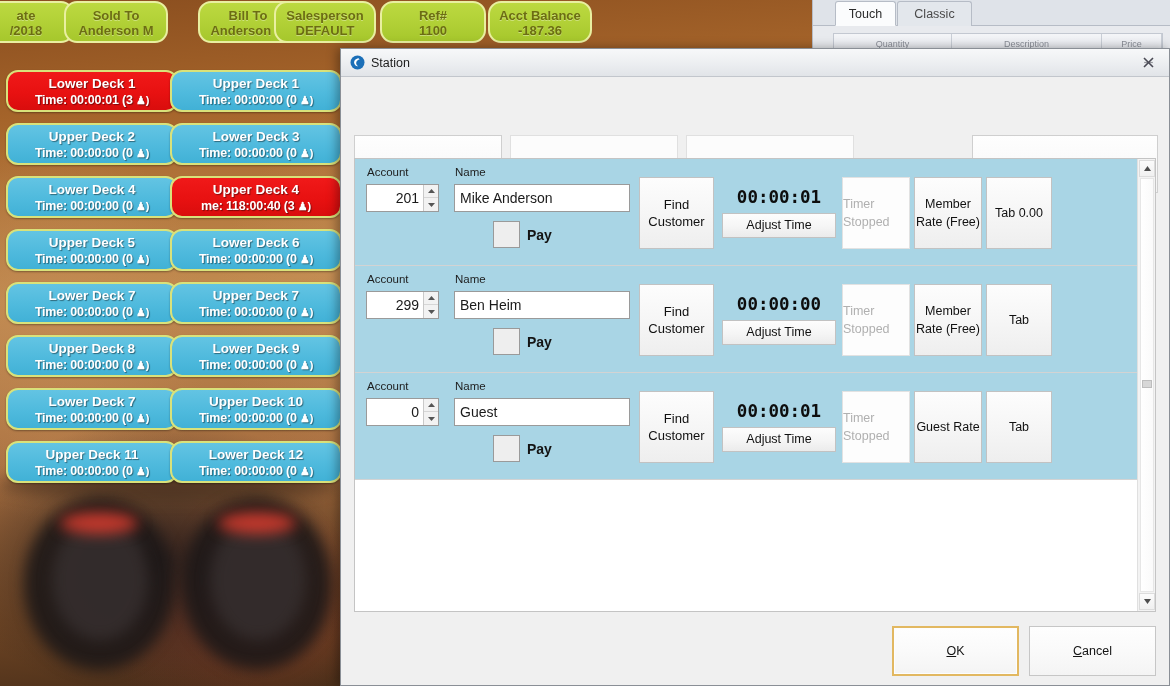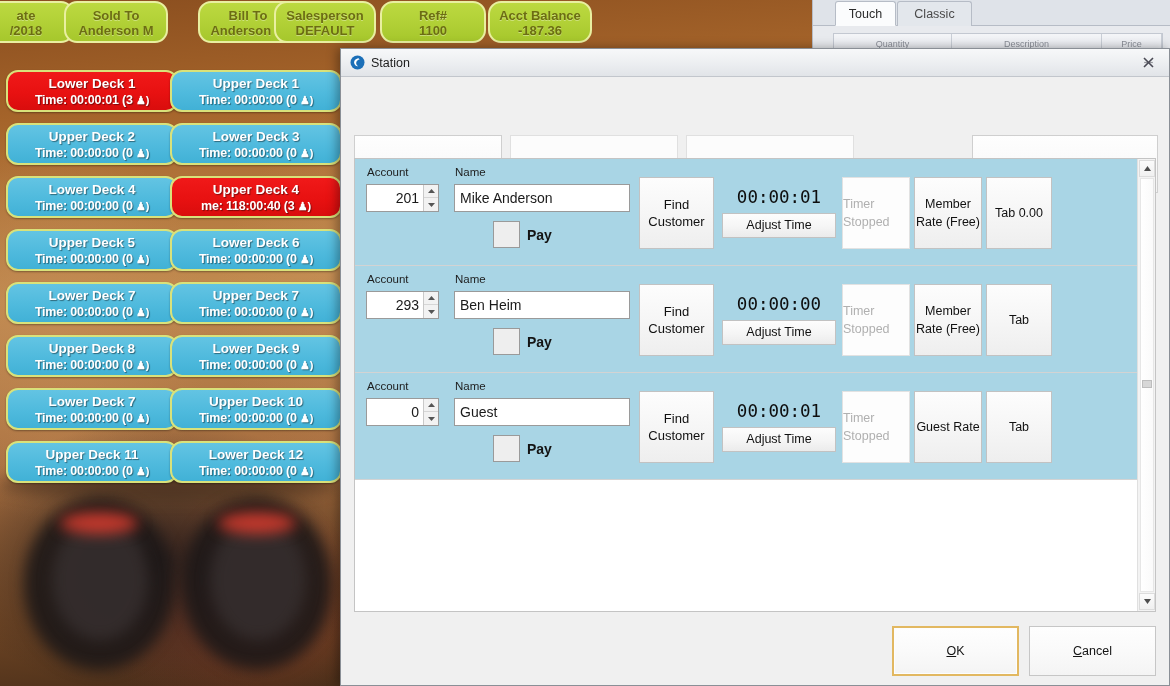--- a/index.html
+++ b/index.html
@@ -184,21 +184,21 @@
     background: linear-gradient(180deg,#fdfdfd 0%, #f6f6f6 50%, #eeeeee 100%);
     border: 1px solid #c2c2c2;
     font-size: 13px; color: #111; line-height: 17px; text-align: center;
     display: flex; align-items: center; justify-content: center;
   }
 
   .timer-col { width: 118px; flex: 0 0 118px; position: relative; height: 107px; margin-left: 6px; }
   .timer-val {
     position: absolute; left: 0; top: 28px; width: 118px; text-align: center;
     font-family: "DejaVu Sans Mono", monospace;
-    font-size: 17.5px; font-weight: normal; color: #0d0d0d; letter-spacing: 0px;
+    font-size: 17.5px; font-weight: bold; color: #0d0d0d; letter-spacing: 0px;
   }
   .btn-adjust {
     position: absolute; left: 2px; top: 54px; width: 114px; height: 25px;
     background: linear-gradient(180deg,#fdfdfd 0%, #f5f5f5 55%, #ebebeb 100%);
     border: 1px solid #c2c2c2;
     font-size: 12.5px; color: #111; text-align: center; line-height: 23px;
   }
 
   .btn-timerstate {
     width: 68px; flex: 0 0 68px; height: 72px; margin-top: 18px; margin-left: 4px;
@@ -382,21 +382,21 @@
               </div>
               <div class="btn-timerstate">Timer Stopped</div>
               <div class="btn-rate">Member Rate (Free)</div>
               <div class="btn-tab">Tab 0.00</div>
             </div>
             <div class="user-row">
               <div class="row-left">
                 <span class="lbl lbl-account">Account</span>
                 <span class="lbl lbl-name">Name</span>
                 <div class="spinner">
-                  <span class="val">293</span>
+                  <span class="val">299</span>
                   <span class="spin-arrows">
                     <div>
                       <svg width="7" height="4" viewBox="0 0 7 4">
                         <path d="M3.5 0 L7 4 L0 4 Z" fill="#555"></path>
                       </svg>
                     </div>
                     <div>
                       <svg width="7" height="4" viewBox="0 0 7 4">
                         <path d="M0 0 L7 0 L3.5 4 Z" fill="#555"></path>
                       </svg>

